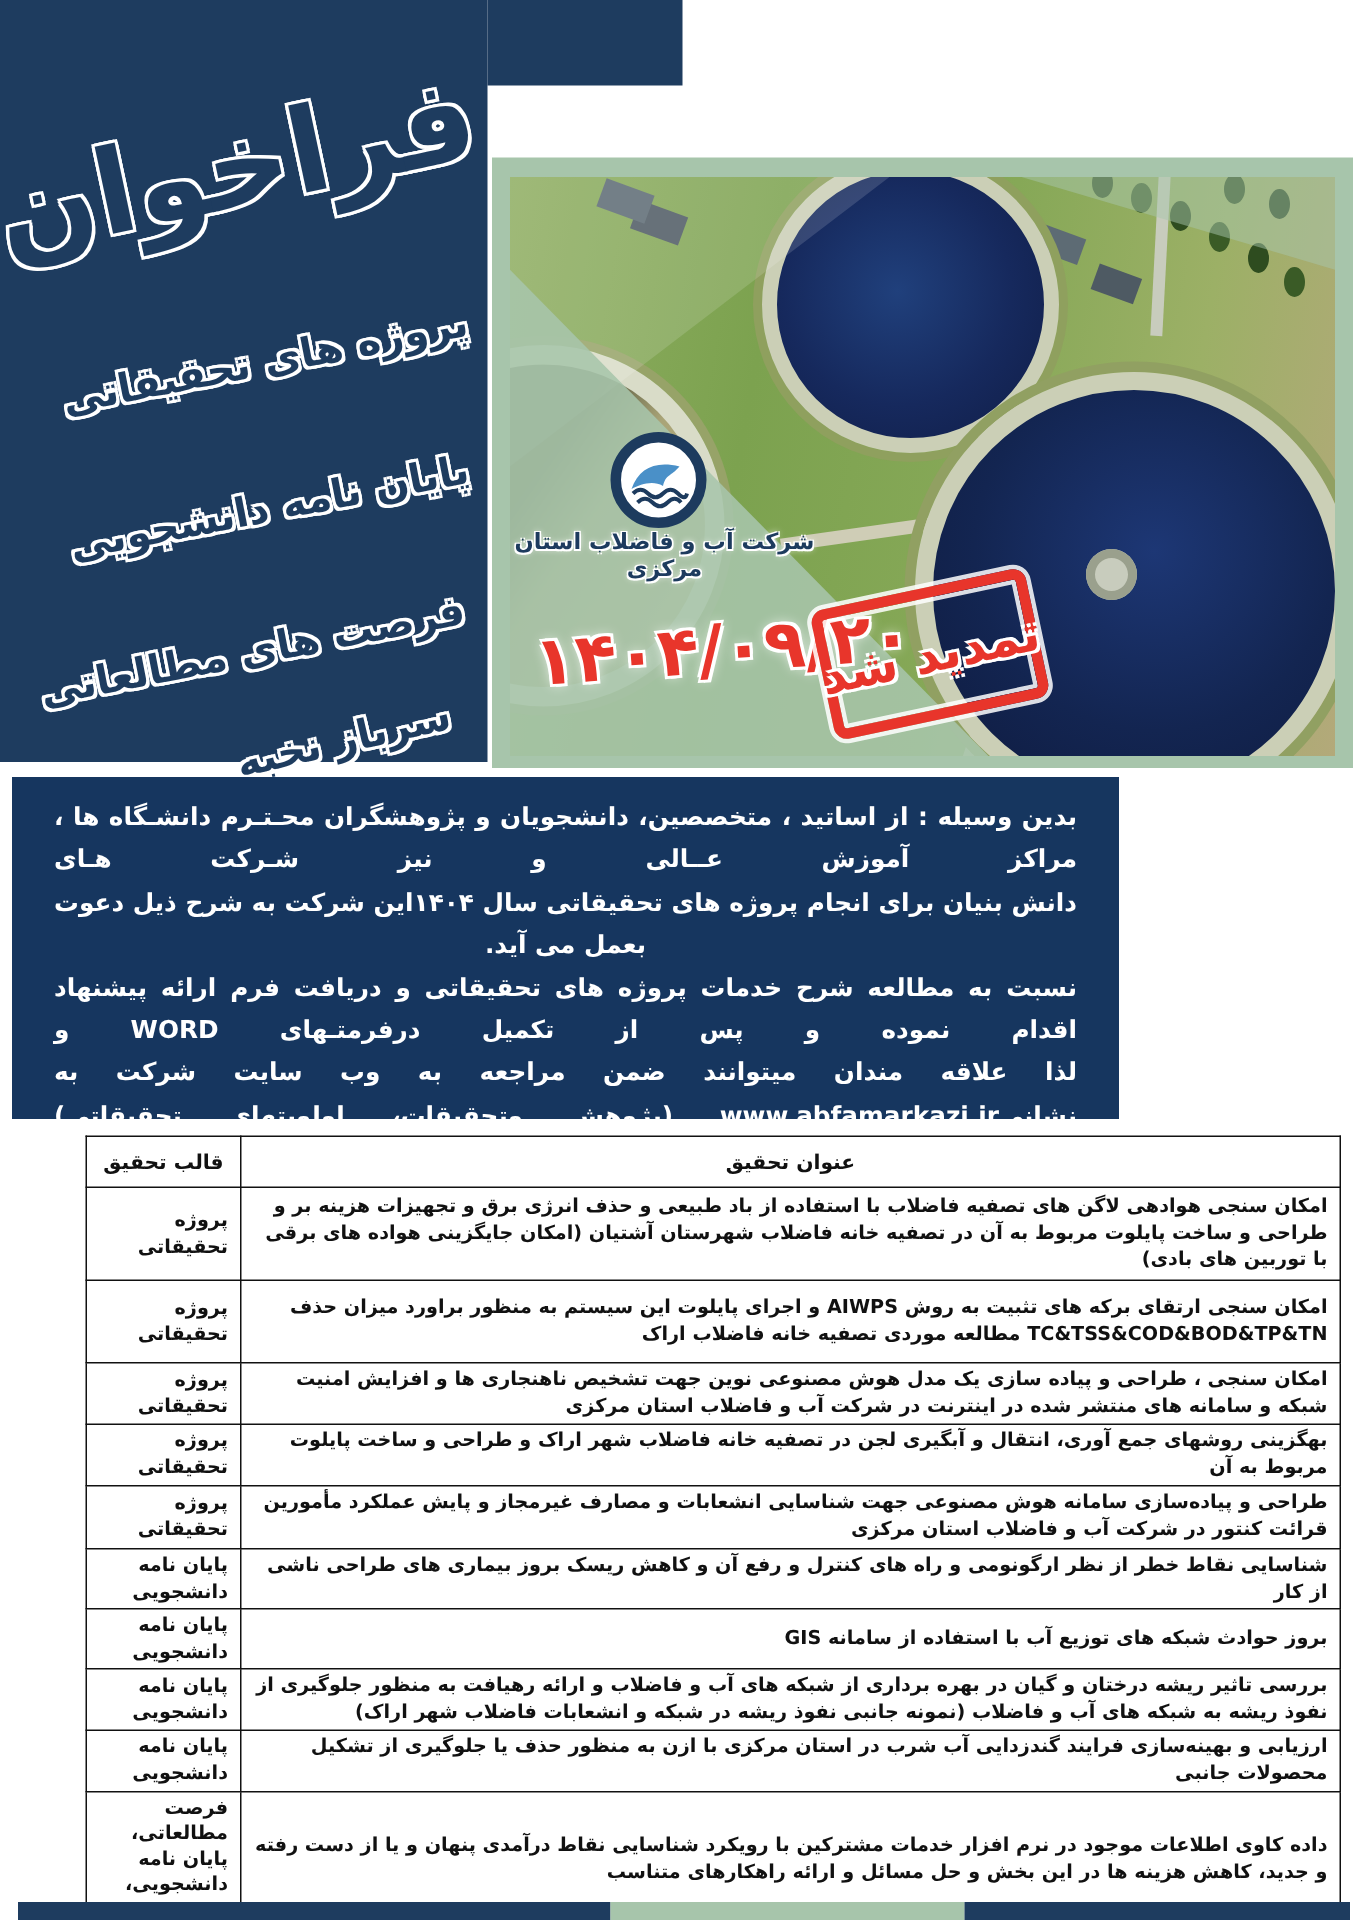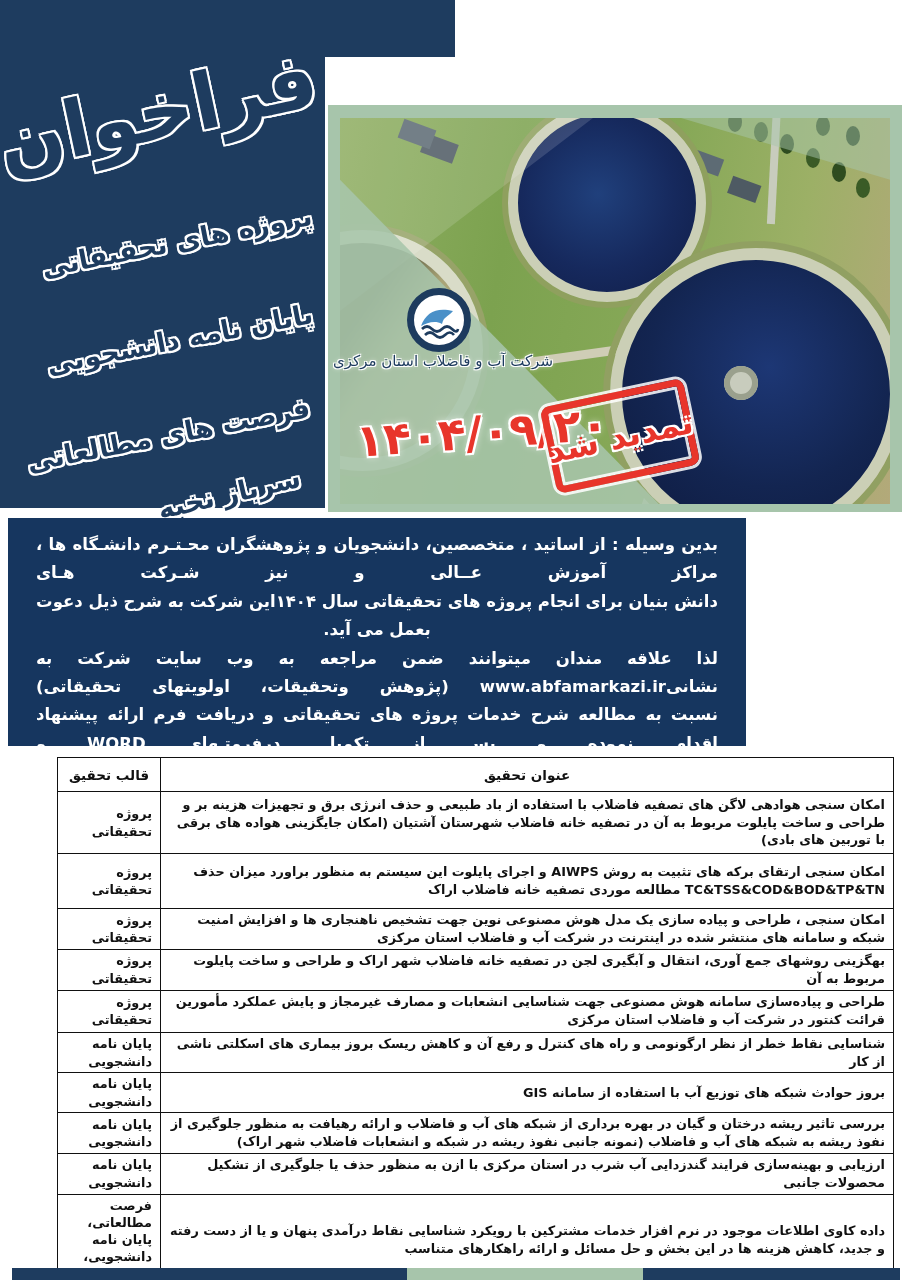--- a/index.html
+++ b/index.html
@@ -50,21 +50,21 @@
   .c-title{right:18px;top:34px;font-size:78px;transform:rotate(-12deg);transform-origin:right top;}
   .c-i1{right:16px;top:200px;font-size:27px;transform:rotate(-11deg);transform-origin:right top;}
   .c-i2{right:16px;top:298px;font-size:27px;transform:rotate(-11deg);transform-origin:right top;}
   .c-i3{right:18px;top:392px;font-size:27px;transform:rotate(-11deg);transform-origin:right top;}
   .c-i4{right:28px;top:462px;font-size:27px;transform:rotate(-13deg);transform-origin:right top;}
   
   .logo{position:absolute;left:407px;top:288px;width:64px;height:64px;border-radius:50%;
         background:#ffffff;border:7px solid #1d3b5e;box-sizing:border-box;}
   .logo svg{position:absolute;left:3px;top:3px;}
   .company{position:absolute;left:333px;top:352px;width:220px;text-align:center;direction:rtl;
-           font-size:15px;font-weight:normal;color:#1d3b5e;
+           font-size:15px;font-weight:bold;color:#1d3b5e;
            text-shadow:-1px -1px 0 #fff,1px -1px 0 #fff,-1px 1px 0 #fff,1px 1px 0 #fff,0 0 5px #fff;}
   
   .date{position:absolute;left:336px;top:406px;width:292px;text-align:center;direction:rtl;
         font-size:45px;font-weight:bold;letter-spacing:2px;color:#e8352b;transform:rotate(-4deg);
         text-shadow:-2px -2px 0 #fff,2px -2px 0 #fff,-2px 2px 0 #fff,2px 2px 0 #fff,0 0 9px #fff;}
   .stamp{position:absolute;left:547px;top:392px;width:132px;height:74px;border:7px solid #e8352b;
          border-radius:9px;transform:rotate(-12deg);display:flex;align-items:center;justify-content:center;
          color:#e8352b;font-size:33px;font-weight:bold;direction:rtl;white-space:nowrap;
          box-shadow:0 0 0 3px rgba(255,255,255,.85),inset 0 0 0 3px rgba(255,255,255,.85);
          text-shadow:-2px -2px 0 #fff,2px -2px 0 #fff,-2px 2px 0 #fff,2px 2px 0 #fff;}
@@ -147,22 +147,22 @@
   <div class="company">شرکت آب و فاضلاب استان مرکزی</div>
 
   <div class="date">۱۴۰۴/۰۹/۲۰</div>
   <div class="stamp">
     <span>تمدید شد</span>
   </div>
 
   <div class="announce" id="announce">
       <div class="line">بدین  وسیله : از اساتید ، متخصصین، دانشجویان و پژوهشگران محـتـرم دانشـگاه ها ، مراکز آموزش عــالی و نیز شـرکت هـای</div>
       <div class="line">دانش بنیان برای انجام پروژه های تحقیقاتی سال ۱۴۰۴این شرکت به شرح ذیل دعوت بعمل می آید.</div>
+      <div class="line">نسبت به مطالعه شرح خدمات پروژه های تحقیقاتی و دریافت فرم ارائه پیشنهاد اقدام نموده و پس از تکمیل درفرمتـهای WORD و</div>
       <div class="line">لذا علاقه مندان میتوانند ضمن مراجعه به وب سایت شرکت به نشانیwww.abfamarkazi.ir (پژوهش وتحقیقات، اولویتهای تحقیقاتی)</div>
-      <div class="line">نسبت به مطالعه شرح خدمات پروژه های تحقیقاتی و دریافت فرم ارائه پیشنهاد اقدام نموده و پس از تکمیل درفرمتـهای WORD و</div>
       <div class="line">مهلت ارسال پیشنهادهای پروژه تحقیقاتی یا پایان نامه دانشجویی حداکثر تا تاریخ ۱۴۰۴/۰۸/۲۰می باشد .</div>
       <div class="line">در صورت نـیـاز به کسب اطلاعات بیـشتر می توانید با کارشـنـاسان دفتر تحقیقات شرکت با شماره تلفـن های ۳۸۱۲۲۳۳۹-۰۸۶ و</div>
       <div class="line">۳۸۱۲۲۳۰۹ -۰۸۶ تماس حاصل نمایید.</div>
     </div>
 
   <table class="topics">
     <colgroup>
         <col class="c-ttl">
         <col class="c-fmt">
       </colgroup>
@@ -187,21 +187,21 @@
         </tr>
         <tr>
           <td class="ttl">بهگزینی روشهای جمع آوری، انتقال و  آبگیری لجن در تصفیه خانه فاضلاب شهر اراک و طراحی و ساخت پایلوت مربوط به آن</td>
           <td class="fmt">پروژه تحقیقاتی</td>
         </tr>
         <tr>
           <td class="ttl">طراحی و پیاده‌سازی سامانه هوش مصنوعی جهت شناسایی انشعابات و مصارف غیرمجاز و پایش عملکرد مأمورین قرائت کنتور در شرکت آب و فاضلاب استان مرکزی</td>
           <td class="fmt">پروژه تحقیقاتی</td>
         </tr>
         <tr>
-          <td class="ttl">شناسایی نقاط خطر از نظر ارگونومی و راه های کنترل و رفع آن و کاهش ریسک بروز بیماری های اسکلتی ناشی از کار</td>
+          <td class="ttl">شناسایی نقاط خطر از نظر ارگونومی و راه های کنترل و رفع آن و کاهش ریسک بروز بیماری های طراحی ناشی از کار</td>
           <td class="fmt">پایان نامه دانشجویی</td>
         </tr>
         <tr>
           <td class="ttl">بروز حوادث شبکه های توزیع آب با استفاده از سامانه GIS</td>
           <td class="fmt">پایان نامه دانشجویی</td>
         </tr>
         <tr>
           <td class="ttl">بررسی تاثیر ریشه درختان و گیان در بهره برداری از شبکه های آب و فاضلاب و ارائه رهیافت به منظور جلوگیری از نفوذ ریشه به شبکه های آب و فاضلاب (نمونه جانبی نفوذ ریشه در شبکه و انشعابات فاضلاب شهر اراک)</td>
           <td class="fmt">پایان نامه دانشجویی</td>
         </tr>

